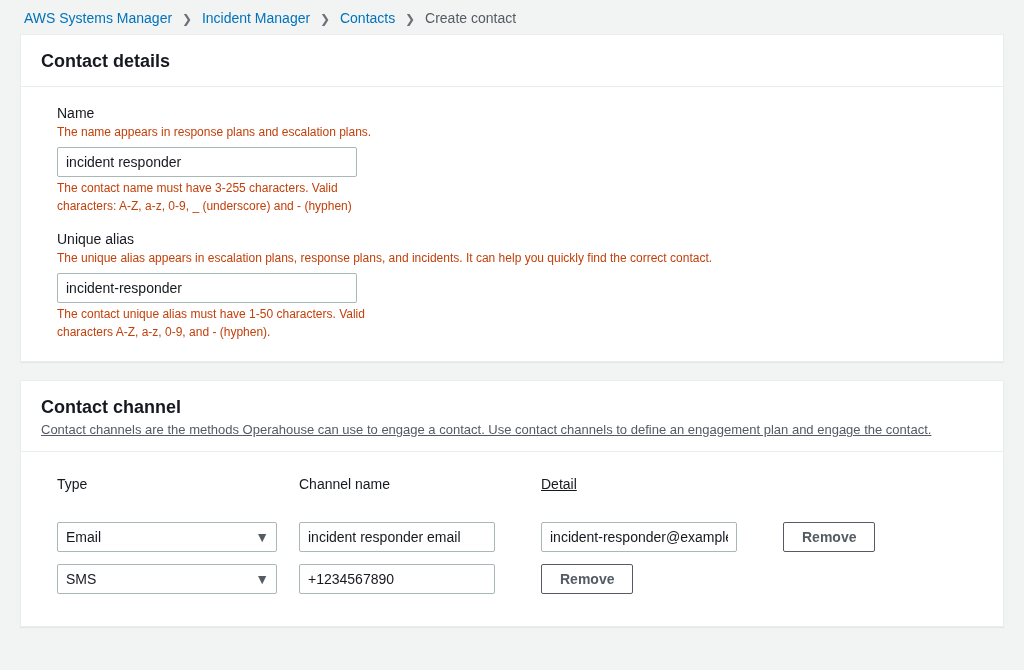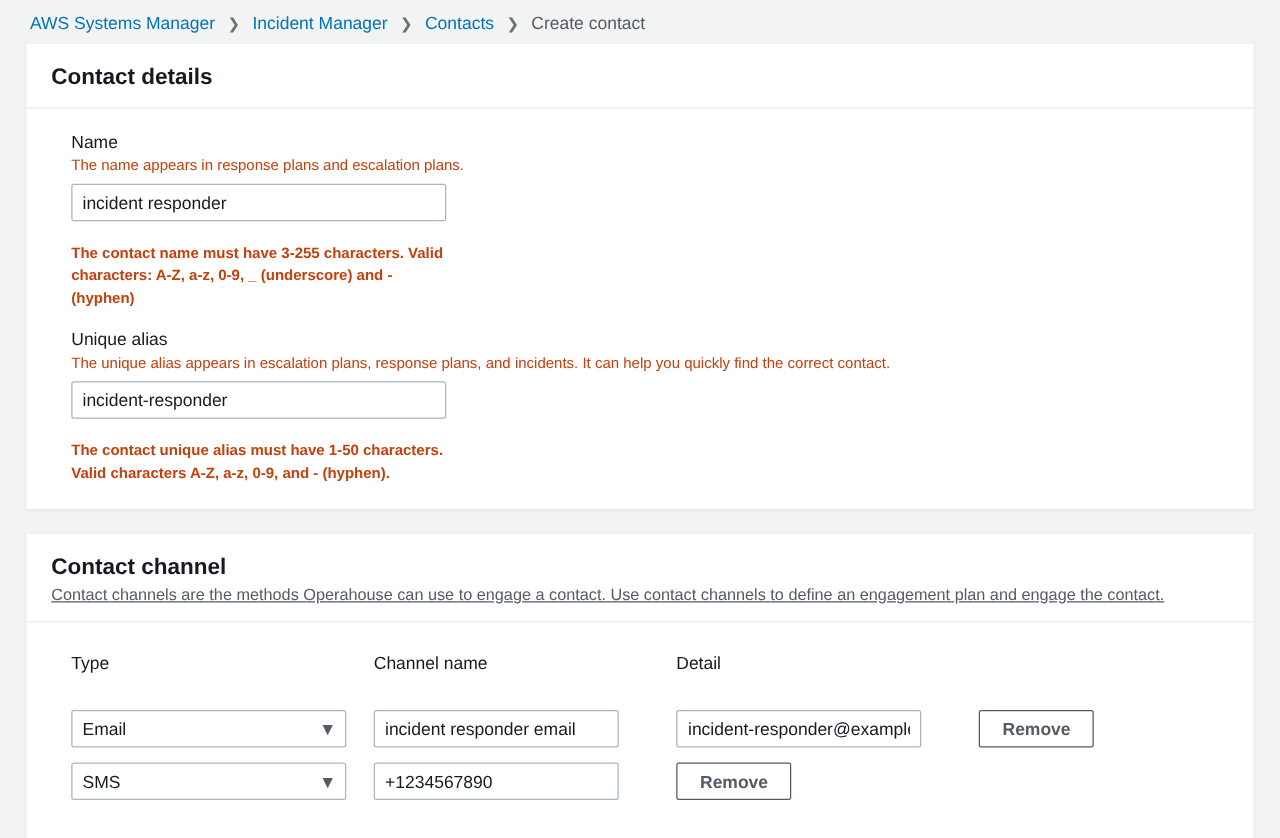--- a/index.html
+++ b/index.html
@@ -77,21 +77,21 @@
     font-weight: 400;
     color: #16191f;
     margin-bottom: 2px;
   }
   .field-hint, .field-constraint {
     font-size: 12px;
     color: #c2410c;
     line-height: 1.5;
   }
   .field-hint { margin-bottom: 6px; }
-  .field-constraint { margin-top: 16px; max-width: 310px; font-weight: bold; }
+  .field-constraint { margin-top: 2px; max-width: 310px; }
   input[type="text"].text-input {
     width: 300px;
     padding: 6px 8px;
     border: 1px solid #aab7b8;
     border-radius: 2px;
     font-size: 14px;
     color: #16191f;
     background: #fff;
   }
   
@@ -101,21 +101,21 @@
   }
   .channel-head, .channel-row {
     display: flex;
     gap: 22px;
     align-items: center;
   }
   .channel-head { margin-bottom: 30px; }
   .channel-row { margin-bottom: 12px; }
   .col-type { width: 220px; }
   .col-name { width: 220px; }
-  .col-detail { width: 220px; }
+  .col-detail { width: 220px; text-decoration: underline; }
   .col-action { width: 110px; }
   .col-label {
     font-size: 14px;
     color: #16191f;
   }
   .select-wrap {
     position: relative;
     width: 220px;
   }
   .select-wrap select {

